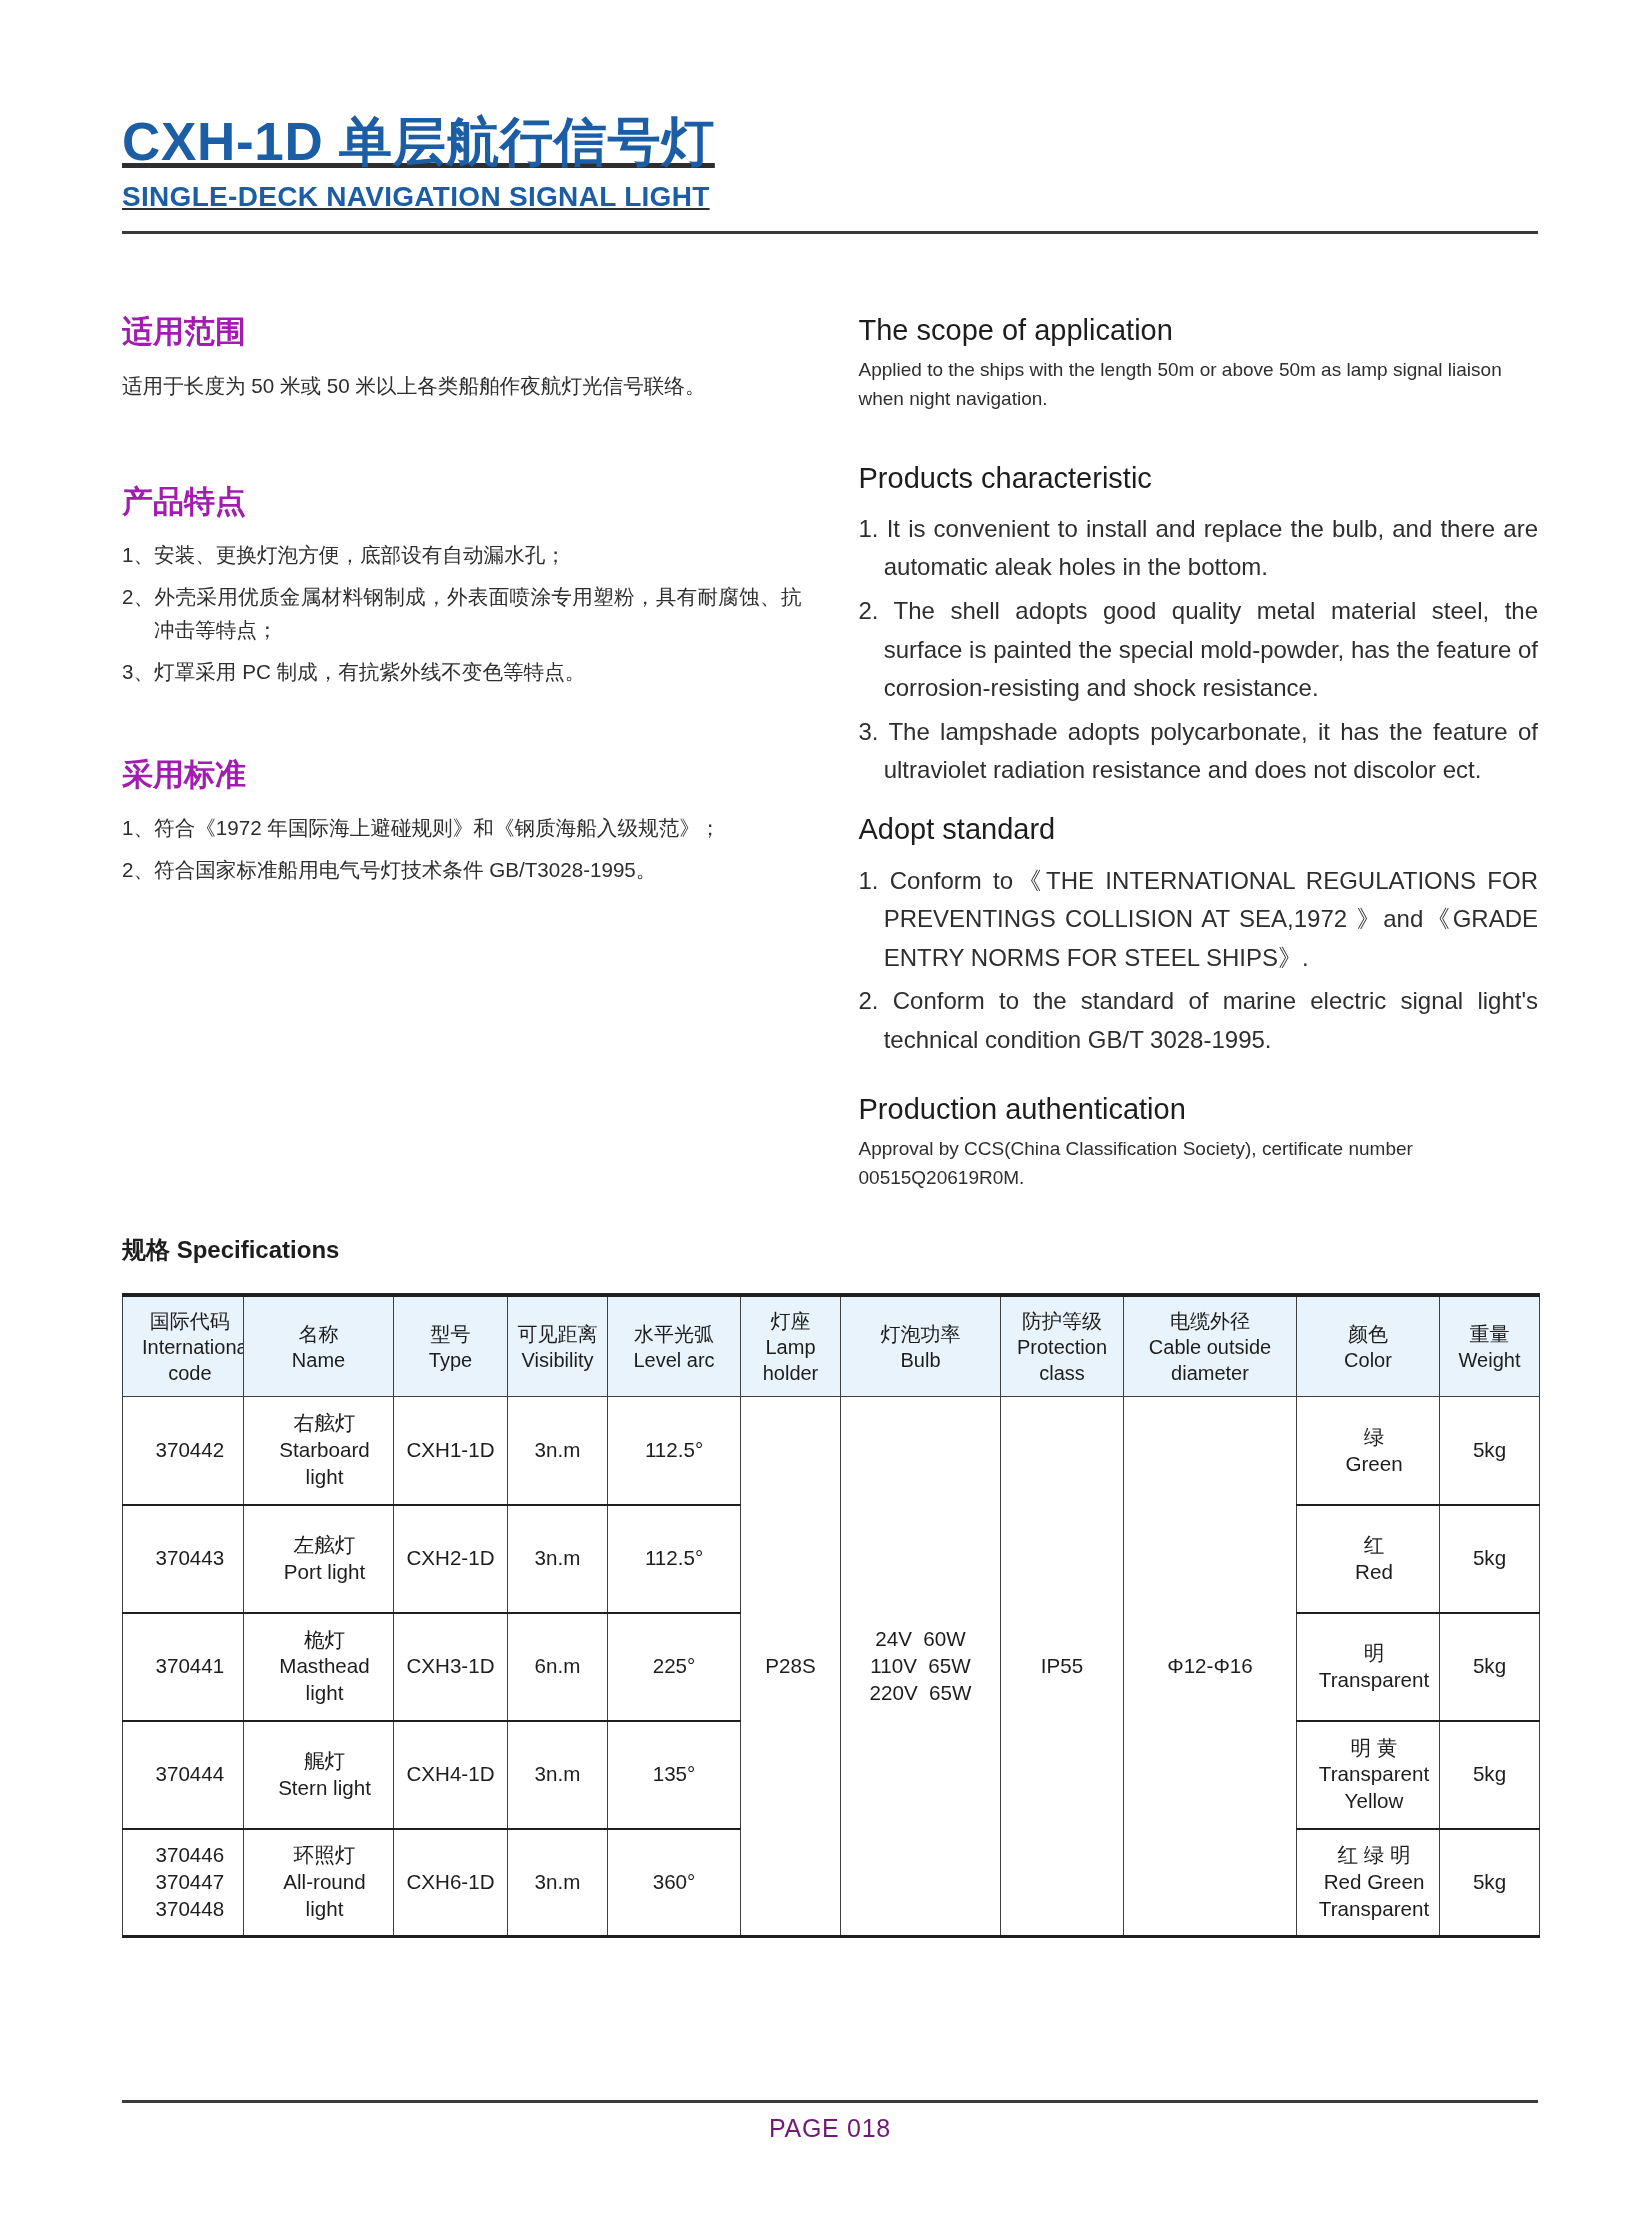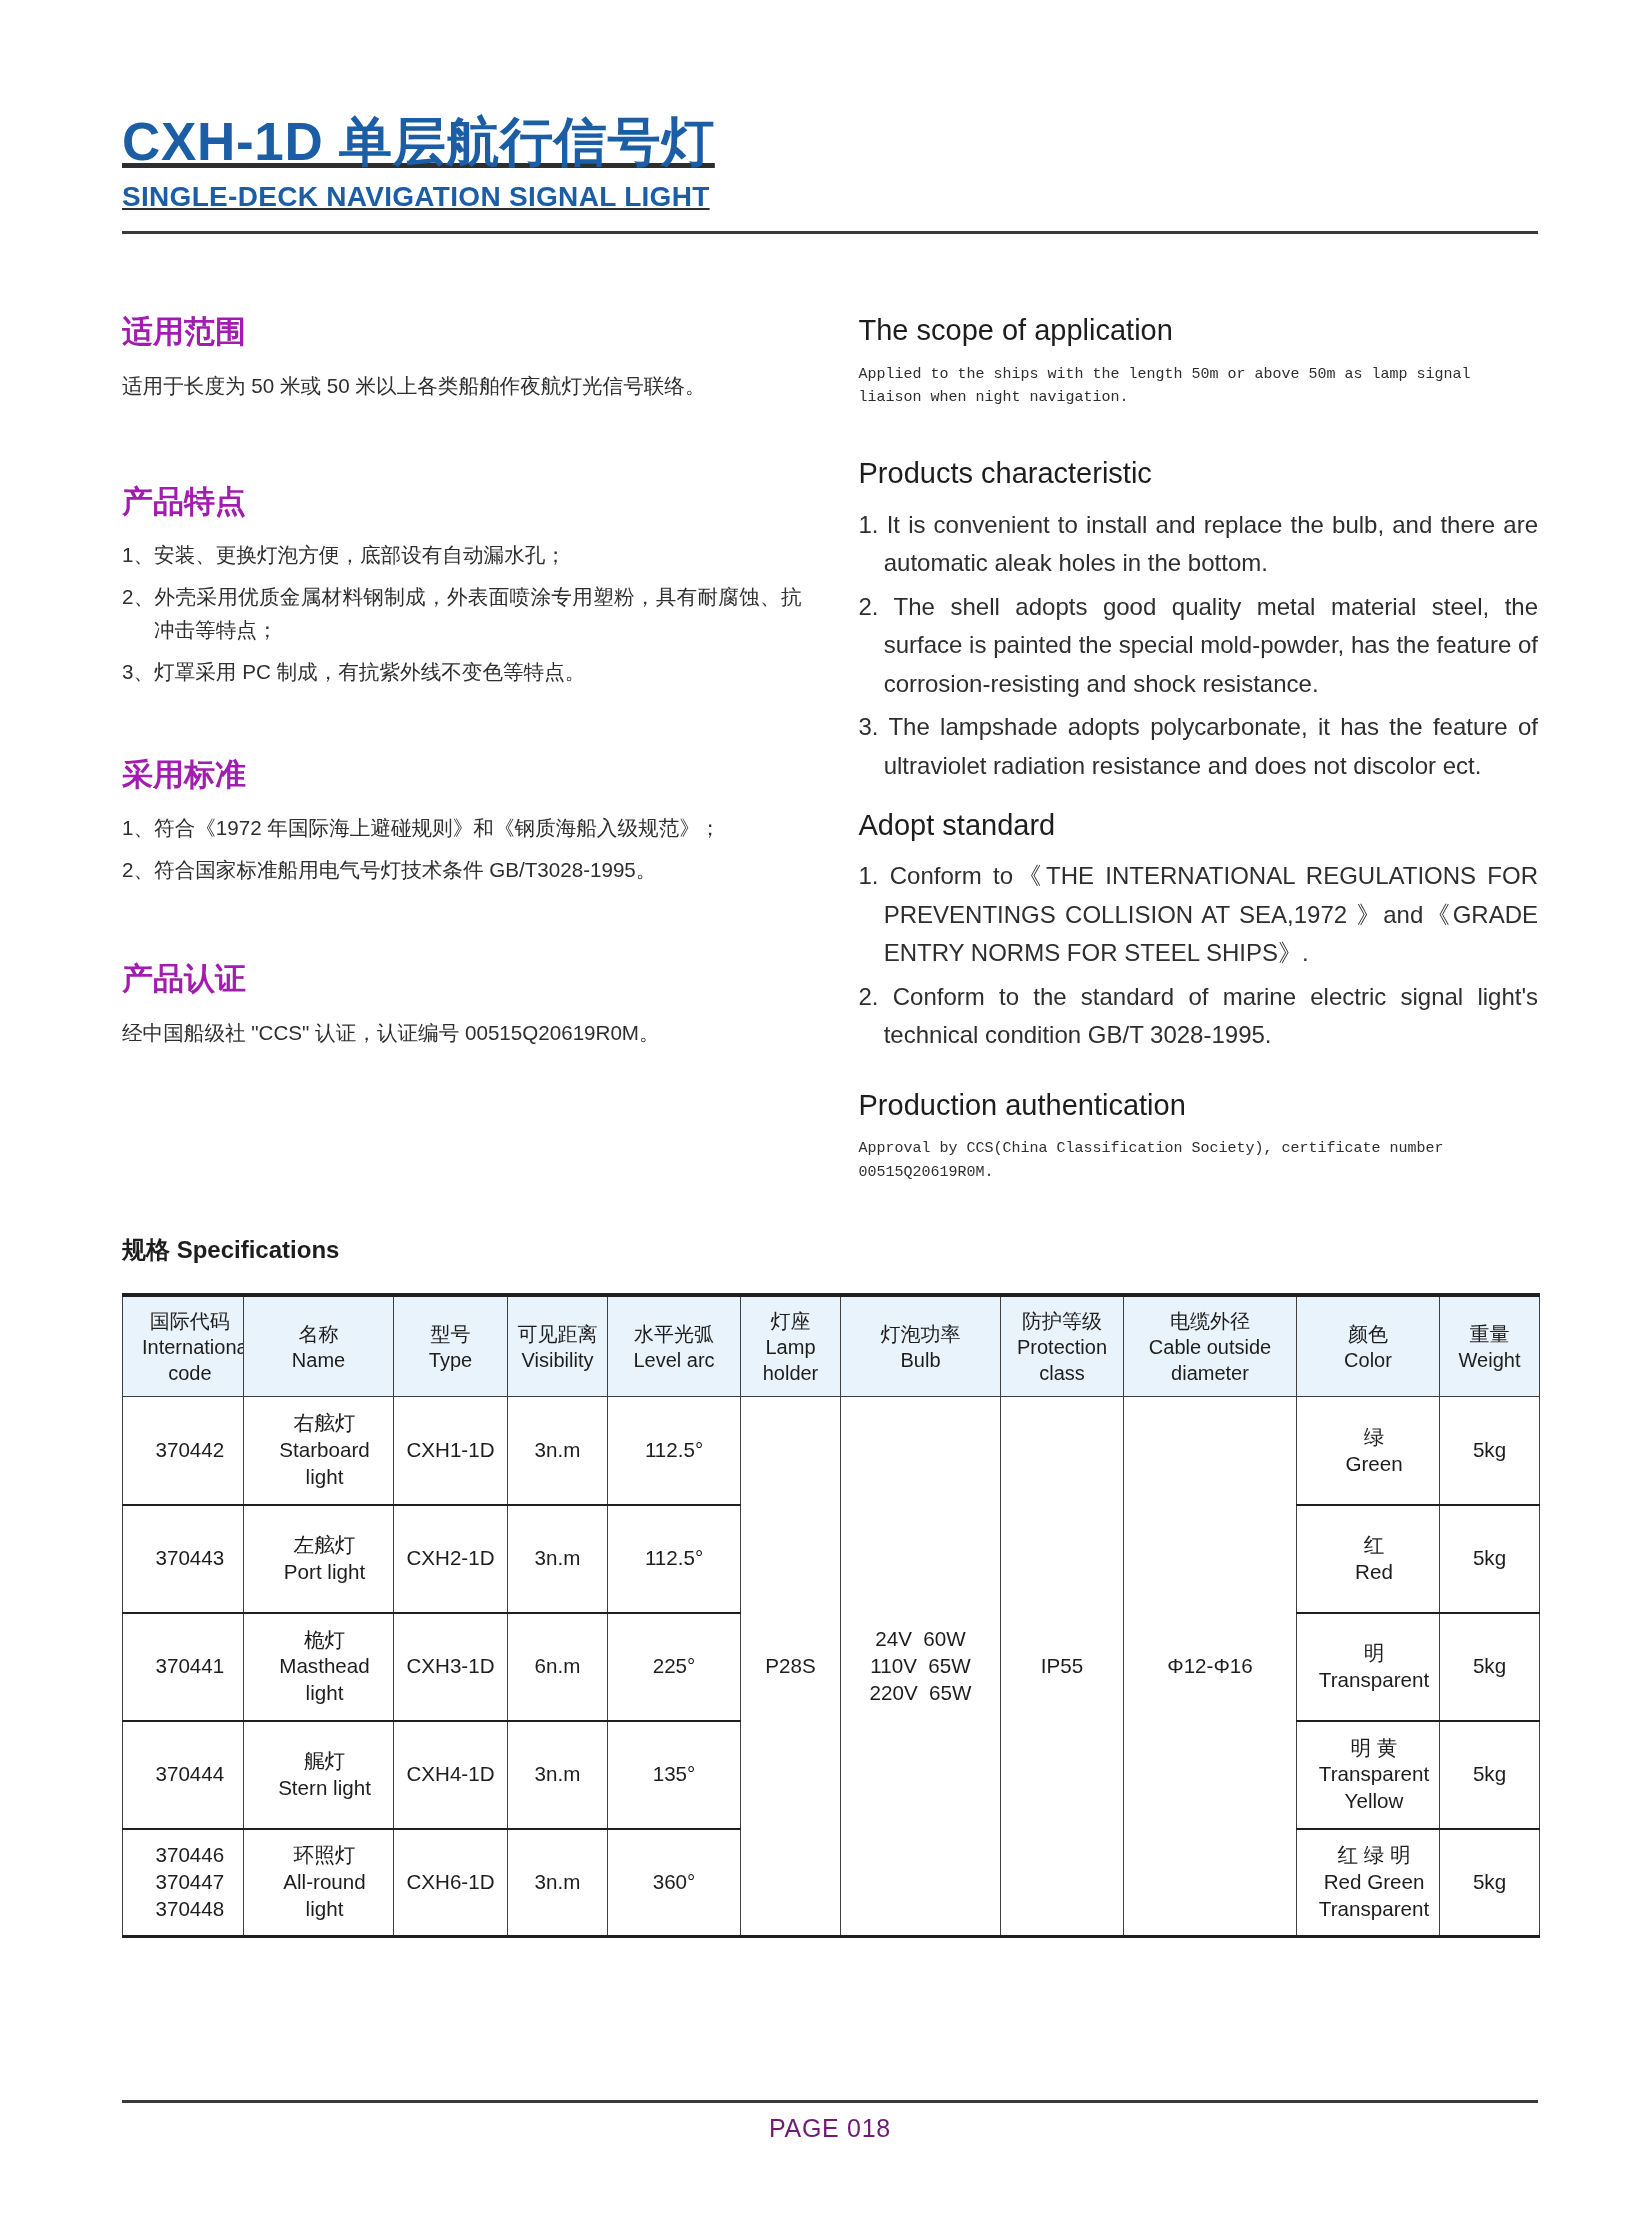--- a/index.html
+++ b/index.html
@@ -20,21 +20,21 @@
   .title-rule { height: 3.3px; background: #3a3a3a; margin-top: 17.3px; }
 
   
   .two-col { position: absolute; top: 313px; left: 122px; right: 112px; display: flex; gap: 57px; align-items: flex-start; }
   .col { flex: 1 1 0; min-width: 0; }
 
   h3.zh-heading { font-size: 31px; font-weight: 700; color: #a21caf; line-height: 1.2; }
   h3.en-heading { font-size: 29px; font-weight: 400; color: #1d1d1d; line-height: 1.2; }
 
   .zh-body { font-size: 20.6px; color: #2e2e2e; line-height: 1.6; margin-top: 20px; }
-  .en-body { font-size: 15px; color: #2e2e2e; line-height: 1.55; margin-top: 15px; font-family: Liberation Mono, monospace; }
+  .en-body { font-size: 19px; color: #2e2e2e; line-height: 1.55; margin-top: 7px; }
 
   .sec-features-zh { margin-top: 80px; }
   .sec-standard-zh { margin-top: 67px; }
   .sec-auth-zh     { margin-top: 73px; }
   .sec-characteristic-en { margin-top: 47px; }
   .sec-standard-en { margin-top: 23px; }
   .sec-auth-en     { margin-top: 33px; }
 
   .zh-items { margin-top: 18.6px; }
   .zh-items .item {
@@ -110,24 +110,20 @@
       </section>
 
       <section class="sec-standard-zh">
         <h3 class="zh-heading">采用标准</h3>
         <div class="zh-items">
           <div class="item">1、符合《1972 年国际海上避碰规则》和《钢质海船入级规范》；</div>
           <div class="item">2、符合国家标准船用电气号灯技术条件 GB/T3028-1995。</div>
         </div>
       </section>
 
-      <section class="sec-auth-zh">
-        <h3 class="zh-heading">产品认证</h3>
-        <p class="zh-body">经中国船级社 "CCS" 认证，认证编号 00515Q20619R0M。</p>
-      </section>
     </div>
 
     <div class="col">
       <section>
         <h3 class="en-heading">The scope of application</h3>
         <p class="en-body">Applied to the ships with the length 50m or above 50m as lamp signal liaison when night navigation.</p>
       </section>
 
       <section class="sec-characteristic-en">
         <h3 class="en-heading">Products characteristic</h3>

